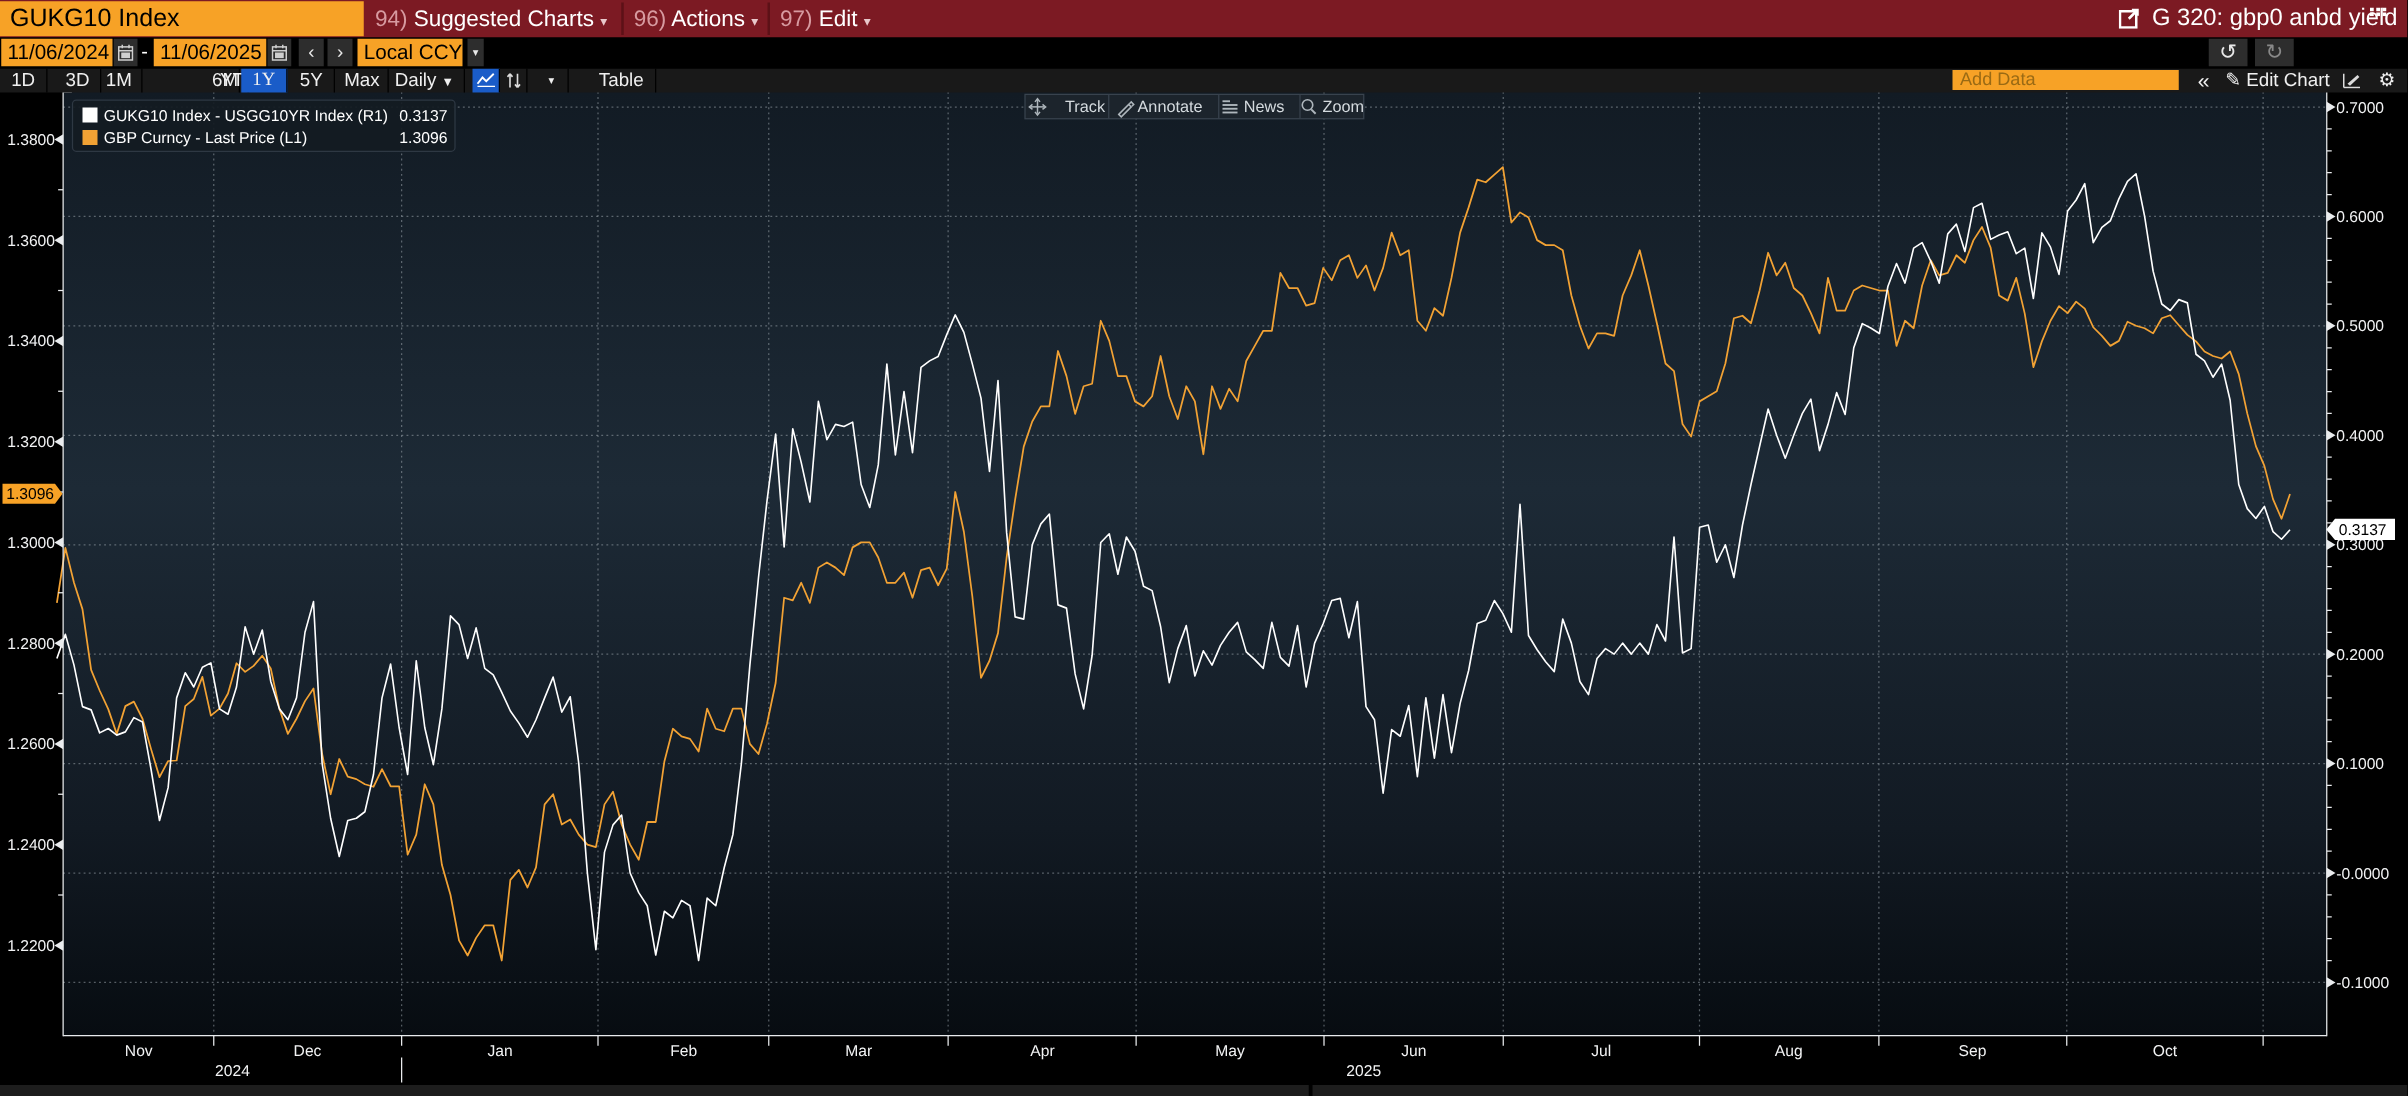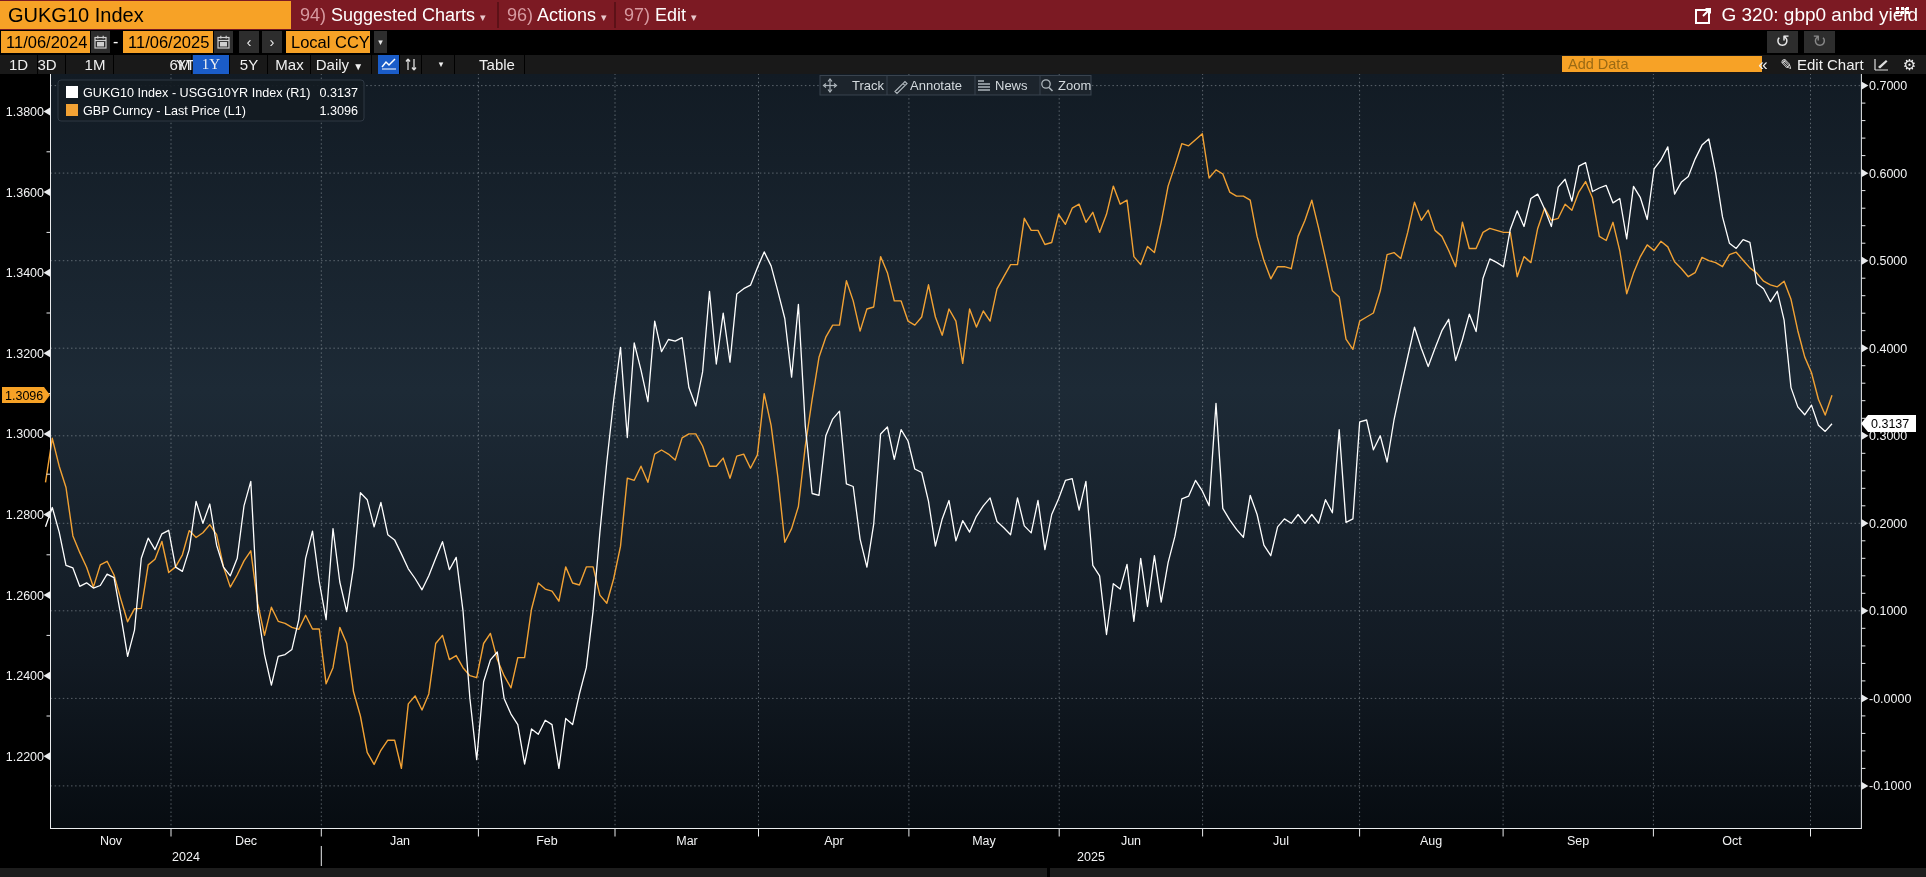--- a/index.html
+++ b/index.html
@@ -300,21 +300,21 @@
     <div class="gbtn" style="left:239px; width:20px;">‹</div>
     <div class="gbtn" style="left:262px; width:20px;">›</div>
     <div class="obox" style="left:286px; width:84px;">Local CCY</div>
     <div class="gbtn" style="left:374px; width:13px; font-size:9px;">▾</div>
     <div class="gbtn" style="left:1767px; width:31px; font-size:17px;">↺</div>
     <div class="gbtn" style="left:1804px; width:31px; color:#888; font-size:17px;">↻</div>
   </div>
 
   <div id="row3">
     <div class="tab" style="left:0; width:38px;">1D</div>
-    <div class="tab" style="left:29px; width:37px;">3D</div>
+    <div class="tab" style="left:44px; width:37px;">3D</div>
     <div class="tab" style="left:77px; width:37px;">1M</div>
     <div class="tab" style="left:115px; width:37px;margin-left:47px;">6M</div>
     <div class="tab" style="left:153px; width:39px;padding-left:23px;">YTD</div>
     <div class="tab tabsel" style="left:193px; width:37px;">1Y</div>
     <div class="tab" style="left:231px; width:37px;">5Y</div>
     <div class="tab" style="left:269px; width:42px;">Max</div>
     <div class="tab" style="left:308px; width:64px;">Daily <span style="font-size:10px">▼</span></div>
     <div class="tab tabsel" style="left:378px; width:22px;">
       <svg width="16" height="12" viewBox="0 0 16 12" style="margin-top:3px">
         <path d="M1 9 L5 4 L8 7 L14 1" stroke="#fff" stroke-width="1.5" fill="none"></path>
@@ -324,21 +324,21 @@
     <div class="tab" style="left:401px; width:21px;">
       <svg width="14" height="13" viewBox="0 0 14 13" style="margin-top:3px">
         <g stroke="#ddd" stroke-width="1.3" fill="none">
         <path d="M4 1 V12 M4 1 L2 3.5 M4 1 L6 3.5"></path>
         <path d="M10 12 V1 M10 12 L8 9.5 M10 12 L12 9.5"></path>
         </g>
       </svg>
     </div>
     <div class="tab" style="left:428px; width:27px; font-size:9px;">▾</div>
     <div class="tab" style="left:470px; width:55px;">Table</div>
-    <div style="position:absolute; left:1562px; top:1px; width:200px; height:16px; background:#f7a226; color:#9a6a14; font-size:14.5px; line-height:16px; padding-left:6px;">Add Data</div>
+    <div style="position:absolute; left:1562px; top:1px; width:181px; height:16px; background:#f7a226; color:#9a6a14; font-size:14.5px; line-height:16px; padding-left:6px;">Add Data</div>
     <div class="tab" style="left:1748px; width:30px; font-size:17px; border-right:none;">«</div>
     <div class="tab" style="left:1778px; width:88px; border-right:none;">✎ Edit Chart</div>
     <div class="tab" style="left:1868px; width:26px; border-right:none;">
       <svg width="15" height="13" viewBox="0 0 15 13" style="margin-top:3px">
         <path d="M1 12 V1 M1 12 H14" stroke="#ddd" stroke-width="1.2" fill="none"></path>
         <path d="M4 9 L12 2 L13.5 3.5 L6 10.5 Z" fill="#ddd"></path>
       </svg>
     </div>
     <div class="tab" style="left:1896px; width:27px; font-size:15px; border-right:none;">⚙</div>
   </div>

